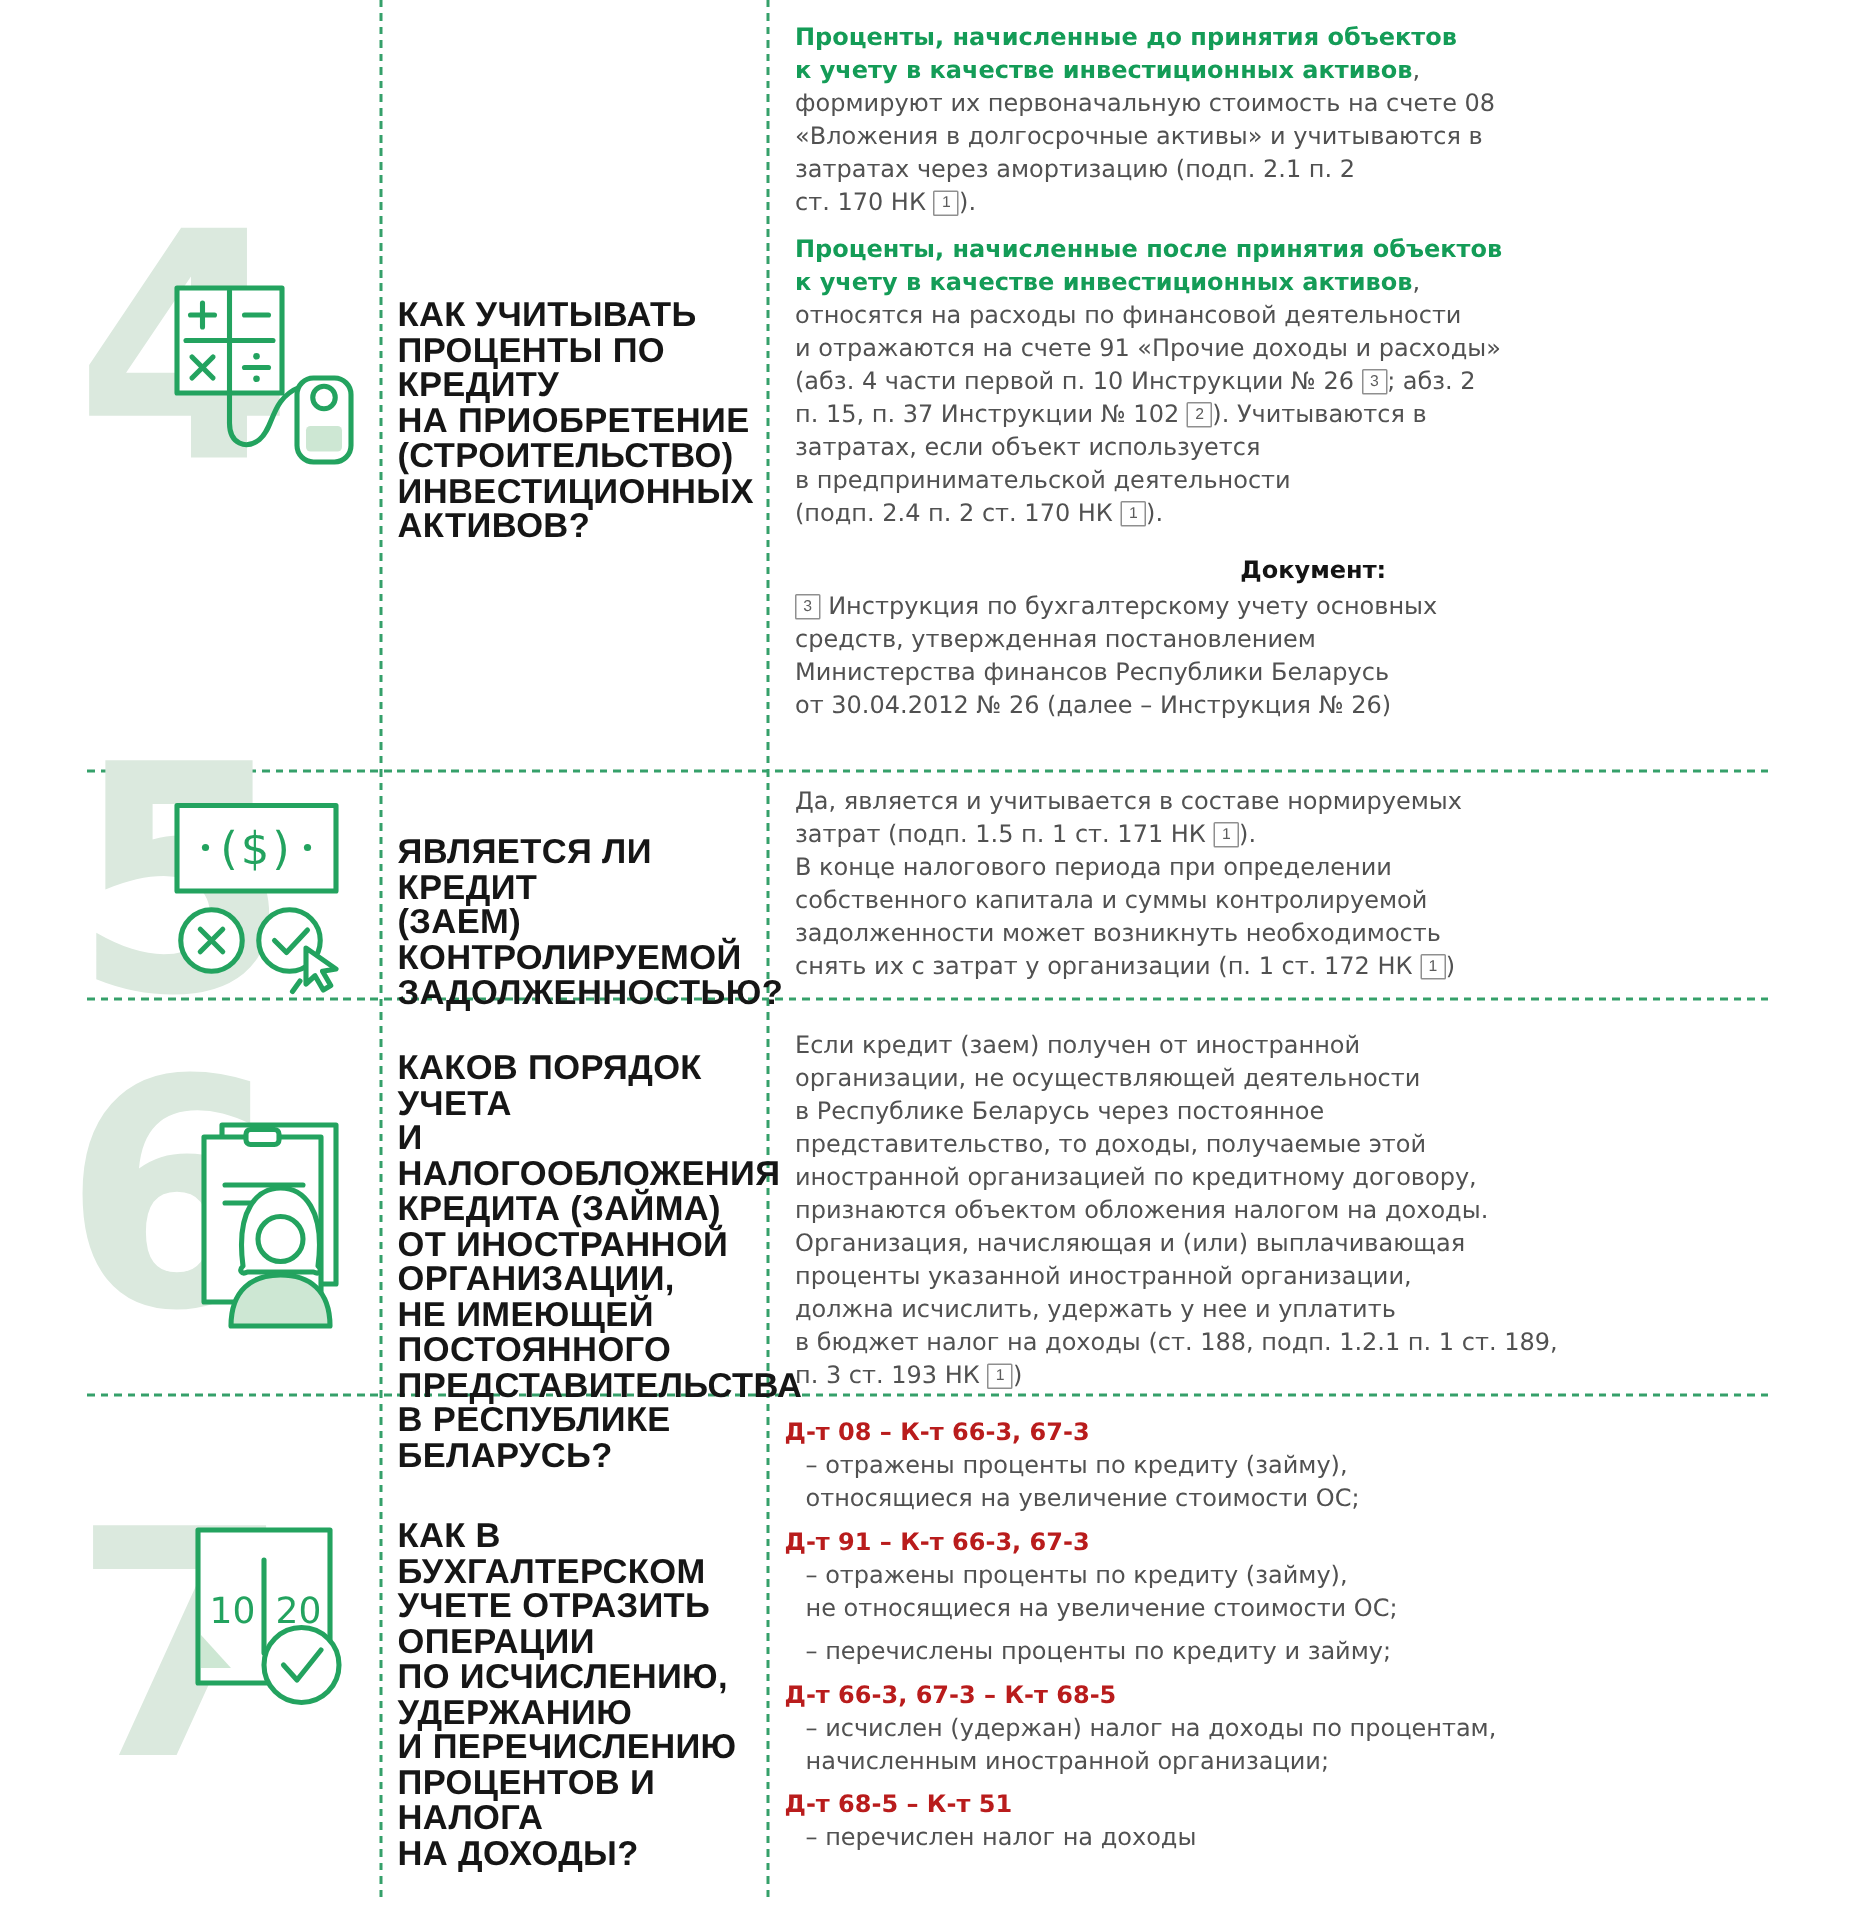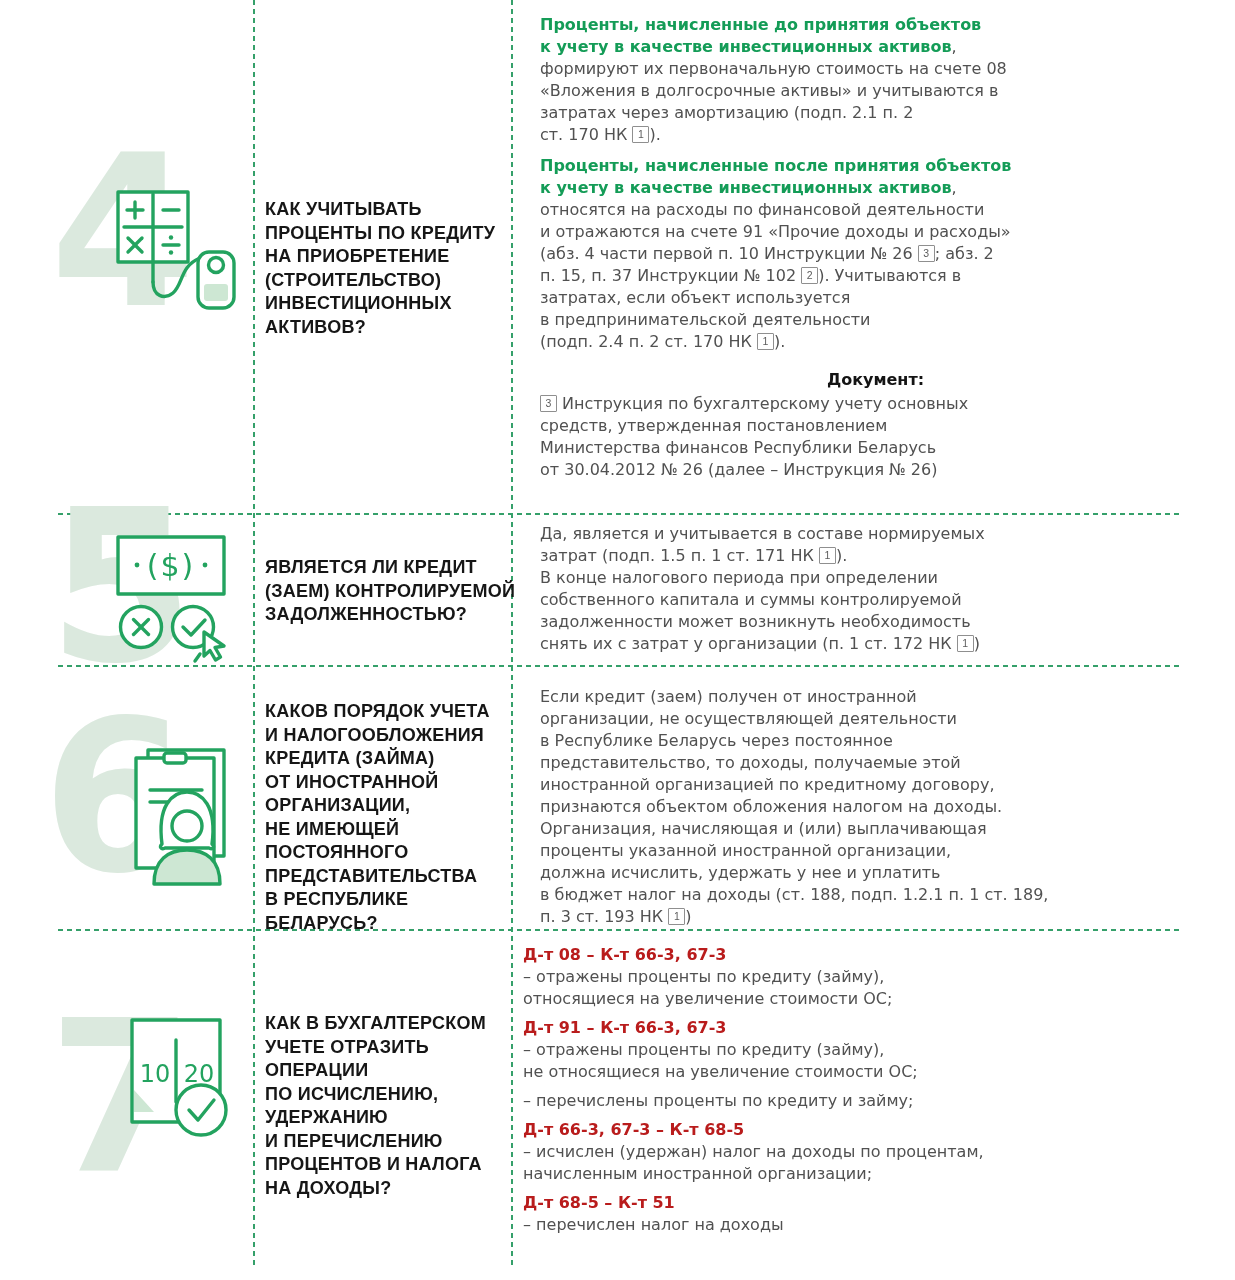--- a/index.html
+++ b/index.html
@@ -8,33 +8,33 @@
   
   .vline{position:absolute;top:0;width:2px;height:1268px;
          background:repeating-linear-gradient(to bottom,#35a06a 0 5px,transparent 5px 9px);}
   .hline{position:absolute;left:58px;width:1122px;height:2px;
          background:repeating-linear-gradient(to right,#35a06a 0 5px,transparent 5px 9px);}
   
   .num{position:absolute;font-family:"DejaVu Sans",sans-serif;font-weight:bold;
        font-size:210px;line-height:1;color:#dbe9de;user-select:none;}
   
   .q{position:absolute;left:265px;width:252px;font-family:"Liberation Sans",sans-serif;
-     font-weight:bold;font-size:18px;line-height:23.5px;letter-spacing:.25px;
+     font-weight:bold;font-size:23px;line-height:23.5px;letter-spacing:.25px;
      color:#161616;white-space:pre-line;}
   
   .ans{position:absolute;left:523px;width:705px;font-size:16px;line-height:22px;color:#515151;}
-  .para{white-space:pre-line;margin:0 0 9px 17px;}
+  .para{white-space:pre-line;margin:0 0 9px 7px;}
   .green{color:#149c57;font-weight:bold;}
   .dochead{font-weight:bold;color:#141414;white-space:pre-line;margin:16px 0 2px 0;text-align:center;}
   .ref{display:inline-block;min-width:13px;height:15px;line-height:14px;border:1px solid #8f8f8f;
        border-radius:1px;font-family:"Liberation Sans",sans-serif;font-size:10.5px;color:#5c5c5c;
        text-align:center;vertical-align:2px;padding:0 1px;background:#fff;}
   .entry{margin:0 0 7px 0;}
   .entry-title{font-weight:bold;color:#b91c1c;white-space:pre-line;}
-  .entry-desc{white-space:pre-line;color:#515151;}
+  .entry-desc{white-space:pre-line;color:#515151;margin-left:14px;}
   .icon{position:absolute;}
   .icon svg{display:block;}
 </style>
 </head>
 <body>
 
 <div class="page">
 
   <div class="vline" style="left:253px"></div>
   <div class="vline" style="left:511px"></div>

